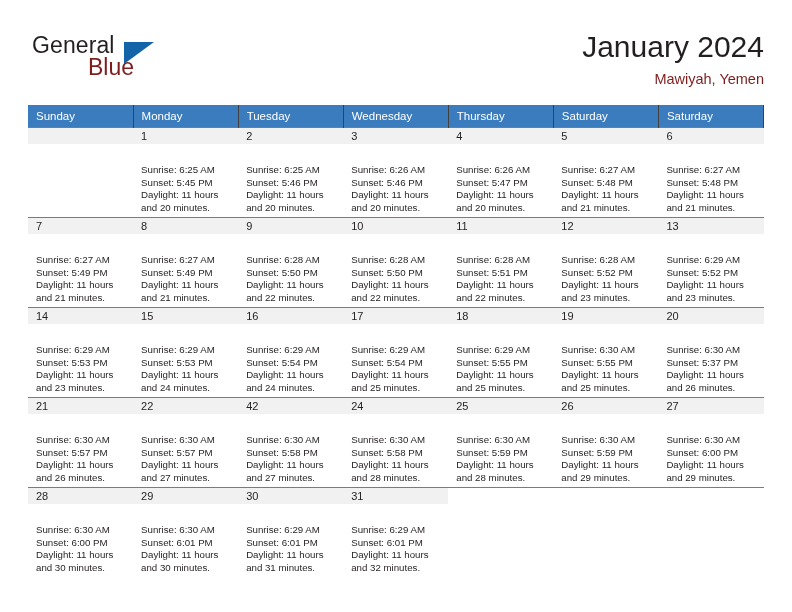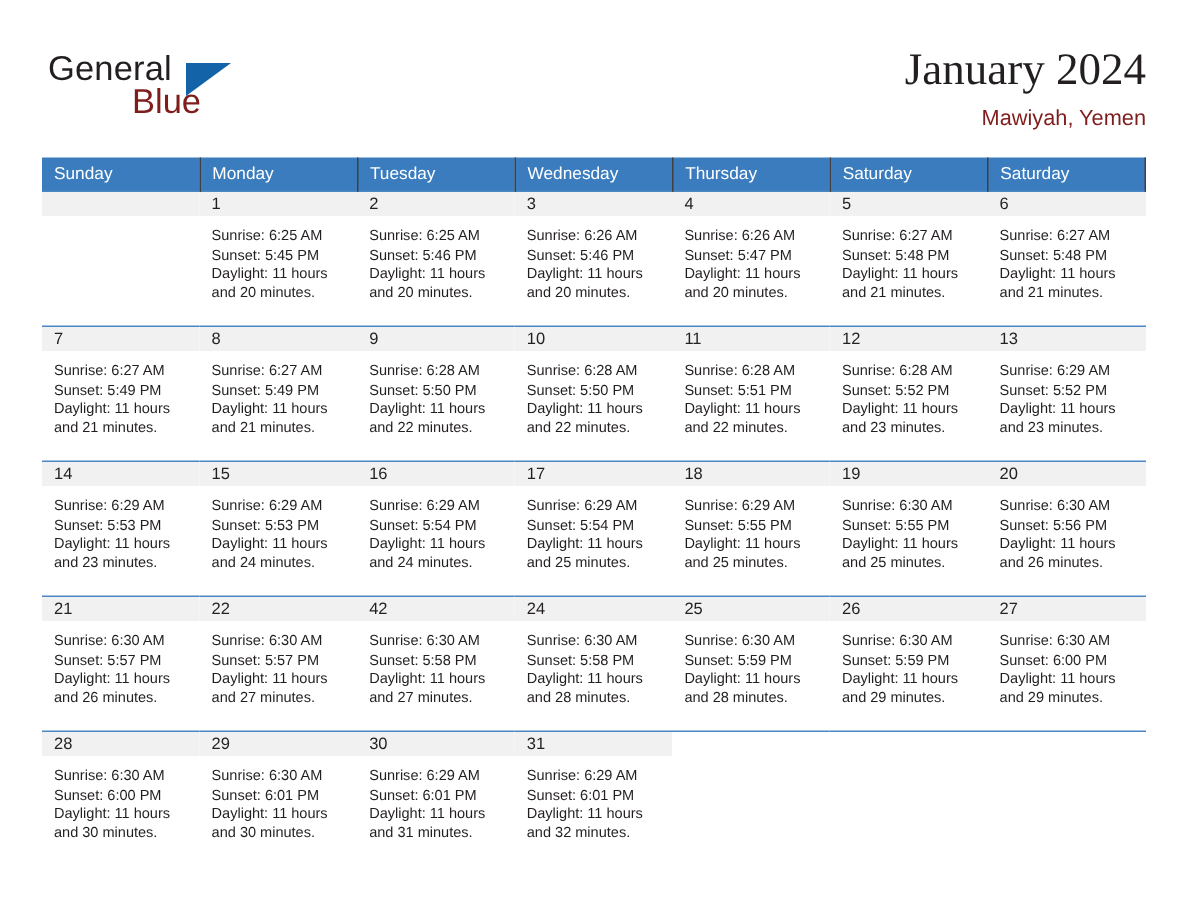--- a/index.html
+++ b/index.html
@@ -68,21 +68,20 @@
     right: 0;
     top: 0;
     text-align: right;
   }
   .cal-title {
     font-size: 30px;
     font-weight: normal;
     color: #231f20;
     line-height: 38px;
     white-space: nowrap;
-    font-family: Liberation Serif, serif;
   }
   .cal-subtitle {
     font-size: 14.5px;
     color: #7f1d1d;
     line-height: 22px;
     margin-top: 2px;
     white-space: nowrap;
   }
 
   
@@ -120,21 +119,21 @@
   .daynum-band {
     background: #f1f1f1;
     height: 16px;
     padding: 1px 0 1px 8px;
     box-sizing: border-box;
     font-size: 11px;
     line-height: 14px;
     color: #231f20;
   }
   .cell-body {
-    padding: 8px 6px 0 8px;
+    padding: 20px 6px 0 8px;
     font-size: 9.7px;
     line-height: 12.6px;
     color: #231f20;
   }
   .cell-body div {
     white-space: nowrap;
   }
   .cell-empty .daynum-band {
     background: #f1f1f1;
   }
@@ -401,21 +400,21 @@
                 <div>Daylight: 11 hours</div>
                 <div>and 25 minutes.</div>
               </div>
             </div>
           </td>
           <td>
             <div class="cell-inner">
               <div class="daynum-band">20</div>
               <div class="cell-body">
                 <div>Sunrise: 6:30 AM</div>
-                <div>Sunset: 5:56 PM</div>
+                <div>Sunset: 5:37 PM</div>
                 <div>Daylight: 11 hours</div>
                 <div>and 26 minutes.</div>
               </div>
             </div>
           </td>
         </tr>
         <tr>
           <td>
             <div class="cell-inner">
               <div class="daynum-band">21</div>

